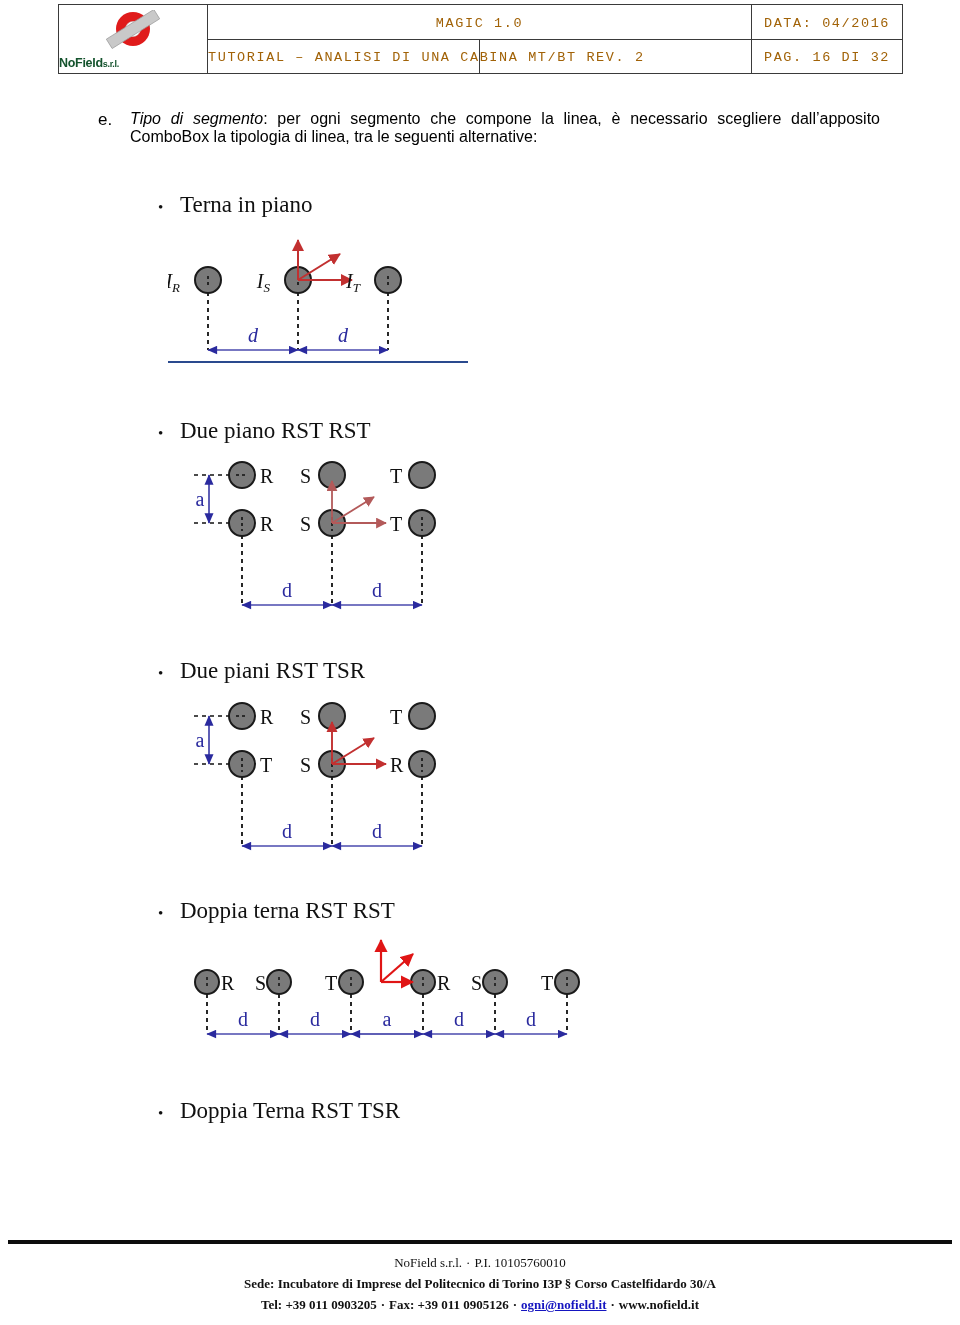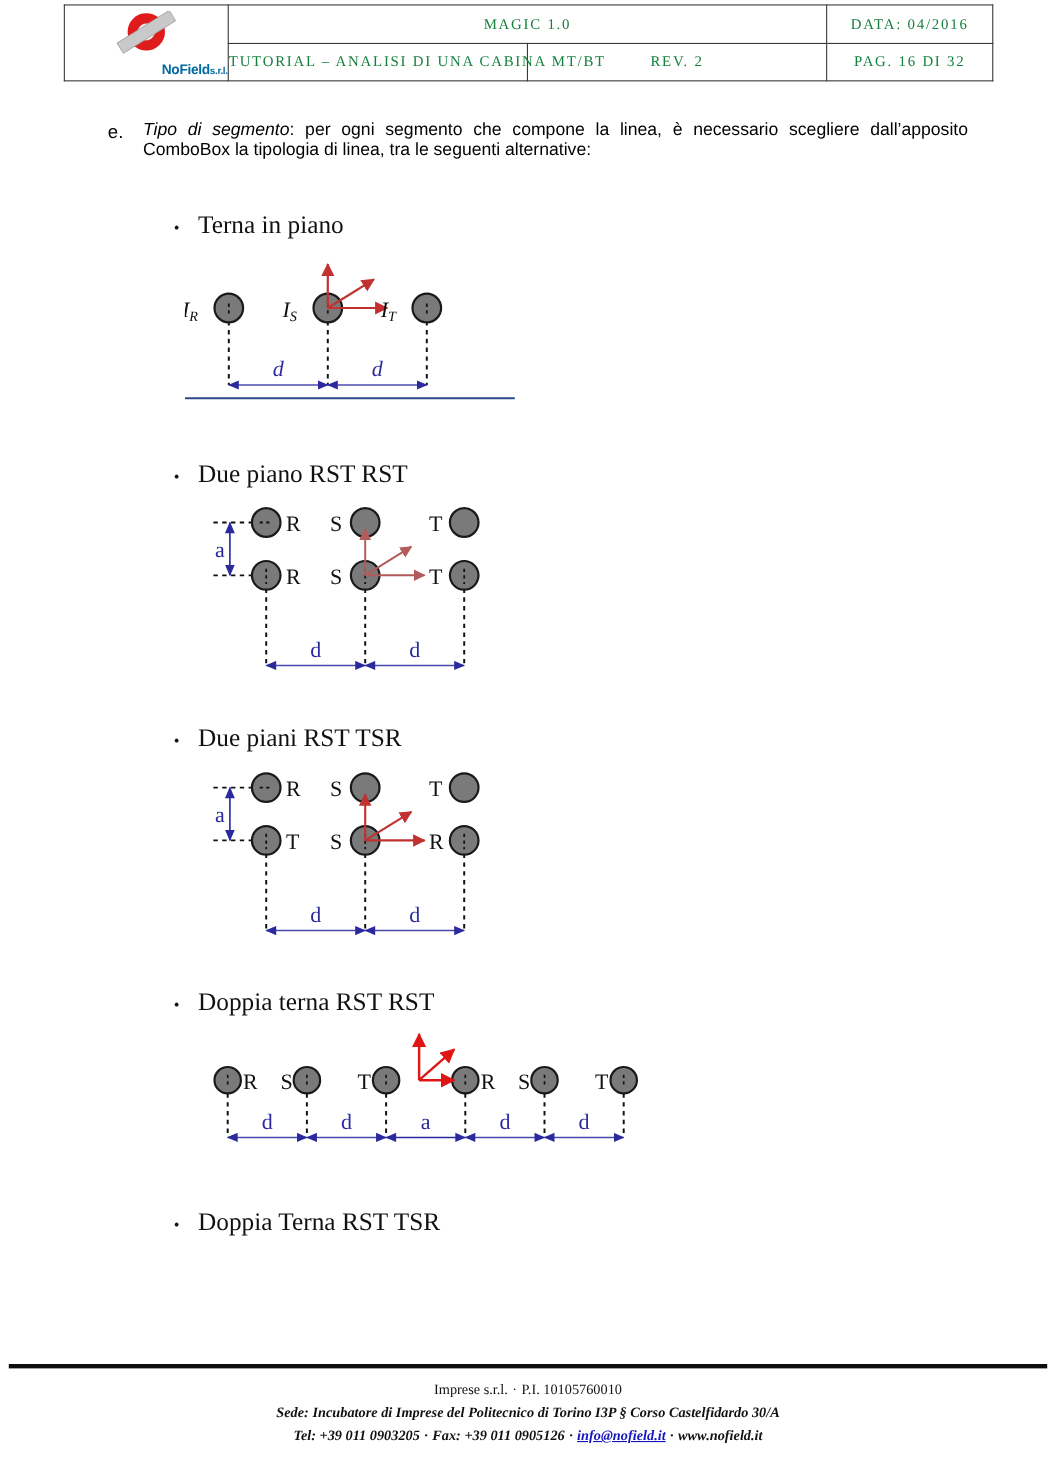--- a/index.html
+++ b/index.html
@@ -34,24 +34,24 @@
   .hdr-logo-cell {
     width: 148px;
     height: 68px;
     position: relative;
   }
   .hdr-title-cell { height: 33px; }
   .hdr-rev-cell   { width: 114px; }
   .hdr-pag-cell   { width: 150px; }
 
   .hdr-text {
-    font-family: Liberation Serif, serif;
+    font-family: Liberation Mono, monospace;
     font-size: 13.5px;
     letter-spacing: 1.6px;
-    color: #15803d;
+    color: #a16207;
     white-space: nowrap;
     margin-top: 29px;
   }
 
   
   .logo-wrap {
     position: absolute;
     left: 0; top: 0;
     width: 100%; height: 100%;
   }
@@ -61,25 +61,25 @@
     top: 5px;
     transform: translateX(-50%);
     width: 56px;
     height: 42px;
   }
   .logo-name {
     position: absolute;
     left: 0;
     bottom: 3px;
     width: 100%;
-    text-align: right;
+    text-align: left;
     font-family: "Liberation Sans", sans-serif;
     font-size: 12.5px;
     font-weight: 600;
-    color: #0369a1;
+    color: #14532d;
     letter-spacing: -0.3px;
     margin-top: 34px;
   }
   .logo-name .sub {
     font-size: 9px;
     font-weight: 700;
   }
   .para-marker {
     position: absolute;
     left: 98px;
@@ -131,21 +131,21 @@
     left: 0;
     top: 1252px;
     width: 960px;
     text-align: center;
     font-family: "Liberation Serif", serif;
     font-size: 13px;
     color: #111;
     line-height: 1.62;
   }
   .footer-line { white-space: nowrap; }
-  .footer-line.bold { font-weight: bold; font-style: italic; }
+  .footer-line.bold { font-weight: bold; }
   .footer-sep { padding: 0 4px; }
   .footer-link {
     color: #1515c0;
     text-decoration: underline;
   }
 </style>
 </head>
 <body>
 
 <table class="header-table">
@@ -453,16 +453,16 @@
     </g>
   </svg>
 </div>
 
 <div class="bullet-row" style="top:1098px;">
   <span class="bullet-dot"></span><span>Doppia Terna RST TSR</span>
 </div>
 
 <div class="footer-rule"></div>
 <div class="footer-block">
-  <div class="footer-line"><span>Imprese s.r.l.</span><span class="footer-sep">·</span><span>P.I. 10105760010</span></div>
+  <div class="footer-line"><span>NoField s.r.l.</span><span class="footer-sep">·</span><span>P.I. 10105760010</span></div>
   <div class="footer-line bold">Sede: Incubatore di Imprese del Politecnico di Torino I3P § Corso Castelfidardo 30/A</div>
-  <div class="footer-line bold"><span>Tel: +39 011 0903205</span><span class="footer-sep">·</span><span>Fax: +39 011 0905126</span><span class="footer-sep">·</span><span class="footer-link">info@nofield.it</span><span class="footer-sep">·</span><span>www.nofield.it</span></div>
+  <div class="footer-line bold"><span>Tel: +39 011 0903205</span><span class="footer-sep">·</span><span>Fax: +39 011 0905126</span><span class="footer-sep">·</span><span class="footer-link">ogni@nofield.it</span><span class="footer-sep">·</span><span>www.nofield.it</span></div>
 </div>
 
 </body></html>

